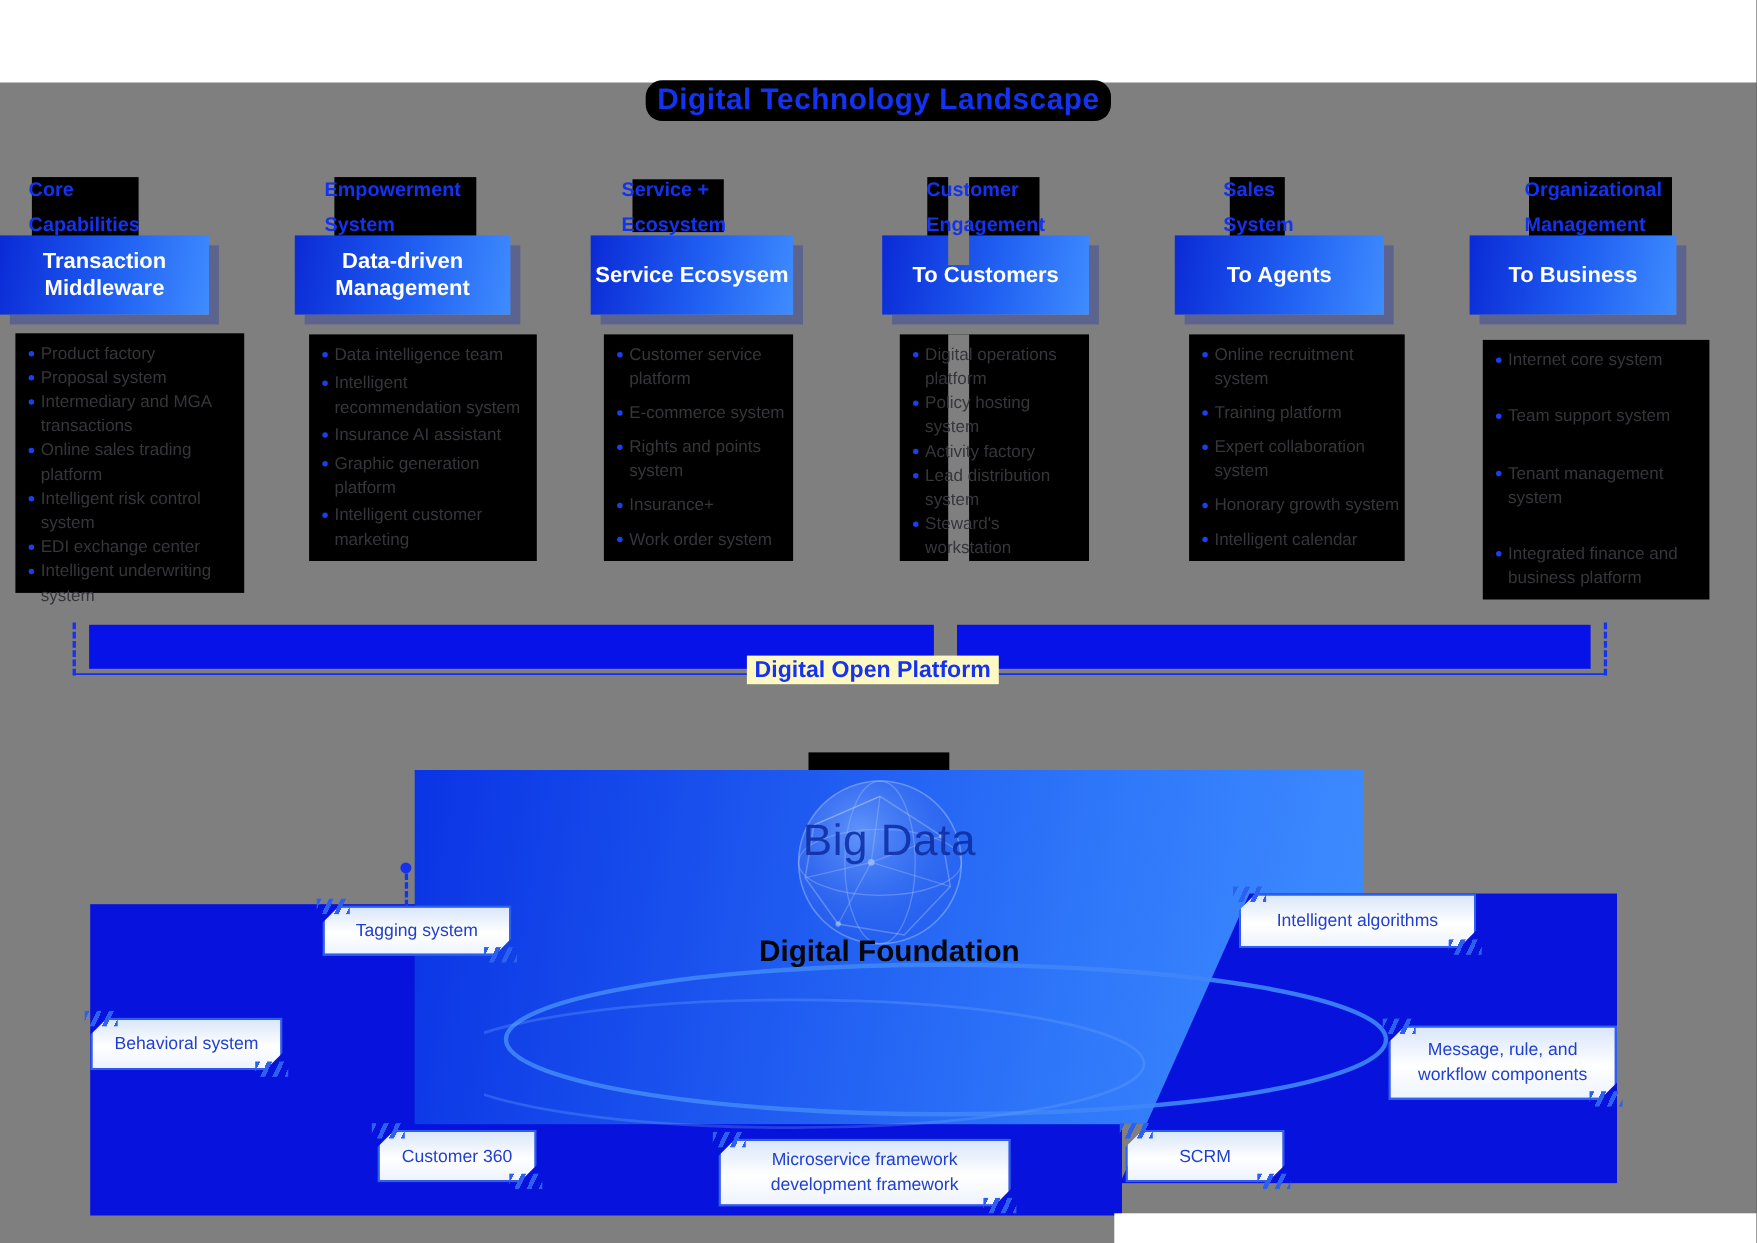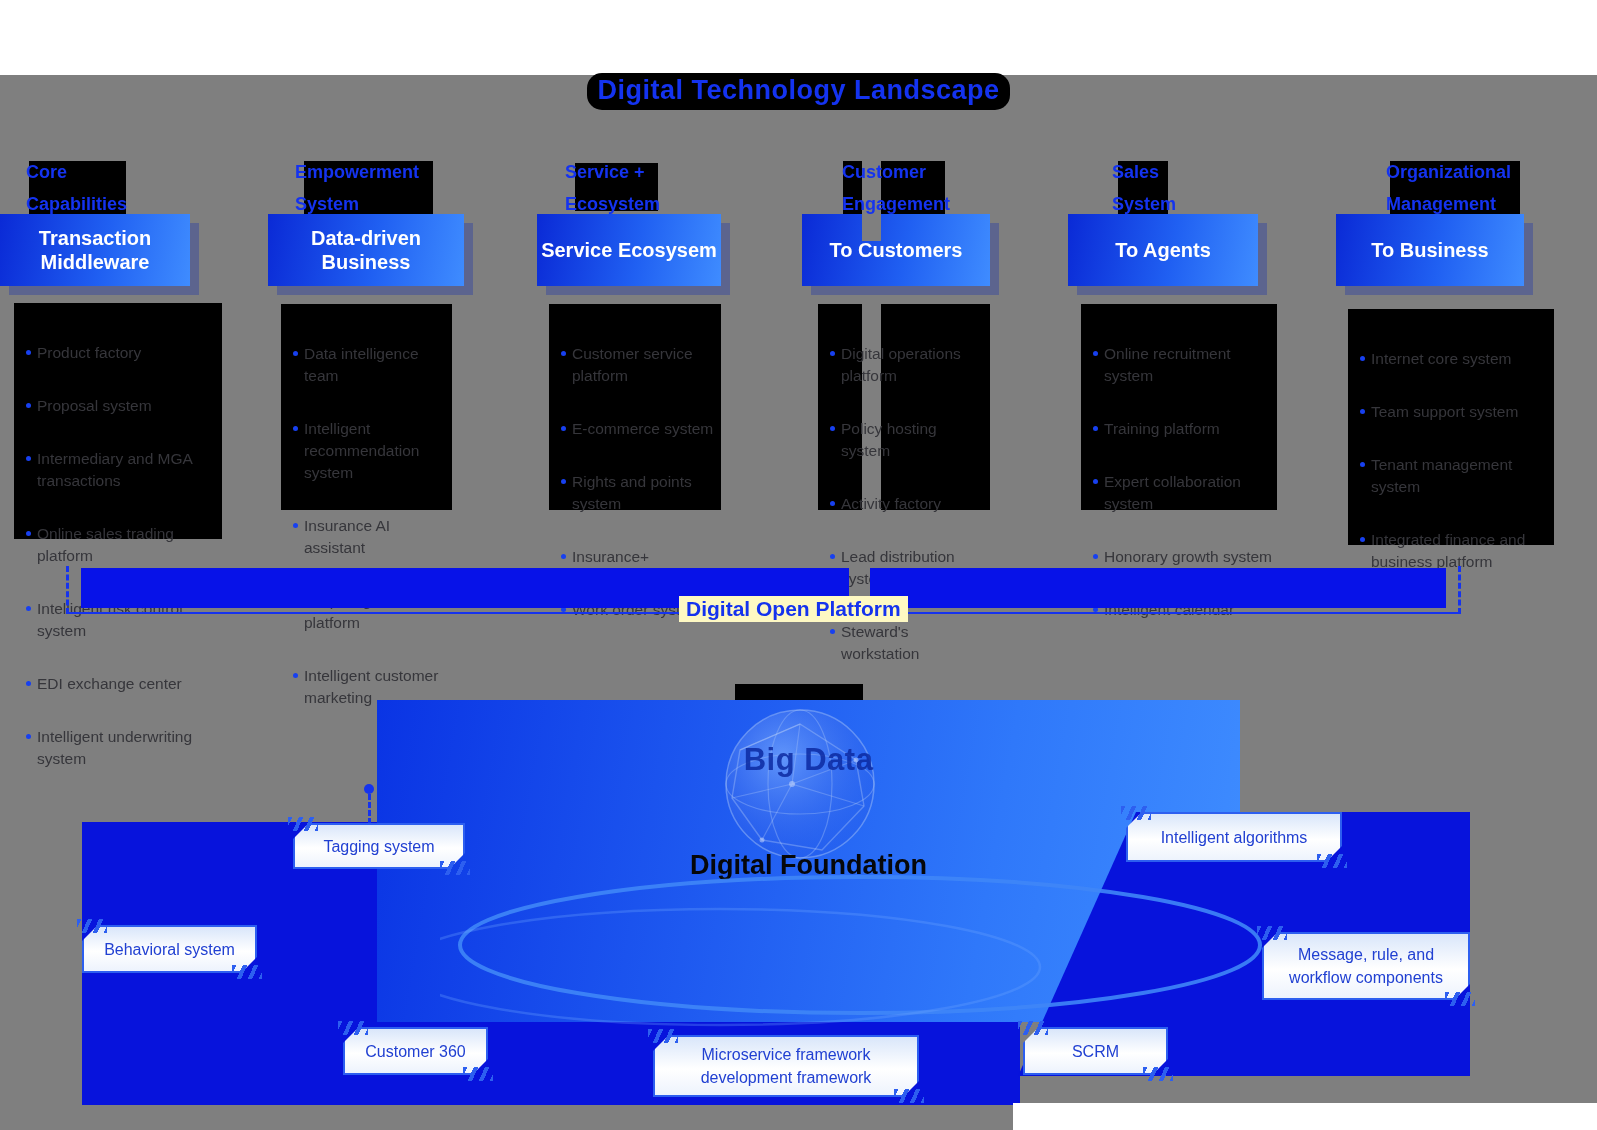--- a/index.html
+++ b/index.html
@@ -7,36 +7,36 @@
   .top-strip{position:absolute;left:0;top:0;width:100%;height:75px;background:#ffffff;}
   .title-row{position:absolute;left:0;top:73px;width:100%;text-align:center;z-index:10;}
   .title{display:inline-block;background:#000000;color:#1433f0;font-size:27px;font-weight:700;padding:2px 10px 4px;letter-spacing:.5px;border-radius:15px;}
 
   .column{position:absolute;inset:0;pointer-events:none;}
   .hdr-black{position:absolute;background:#000000;z-index:1;}
   .col-header{position:absolute;z-index:4;color:#1433f0;font-size:18px;font-weight:700;line-height:32px;white-space:nowrap;}
   .grad-box{position:absolute;top:214px;height:72px;z-index:2;background:linear-gradient(100deg,#0a2ad6 0%,#2060f2 55%,#3f8cff 100%);box-shadow:9px 9px 0 rgba(13,40,180,.30);color:#ffffff;display:flex;align-items:center;justify-content:center;text-align:center;font-size:20px;font-weight:600;line-height:24px;}
   .list-black{position:absolute;background:#000000;z-index:1;}
   .items{list-style:none;margin:0;padding:8px 2px 8px 12px;display:flex;flex-direction:column;justify-content:space-between;height:100%;box-sizing:border-box;position:relative;z-index:2;}
-  .items li{position:relative;padding-left:11px;font-size:15.5px;line-height:22px;color:#36363b;font-weight:500;margin-top:31px;}
+  .items li{position:relative;padding-left:11px;font-size:15.5px;line-height:22px;color:#36363b;font-weight:500;}
   .items li::before{content:"";position:absolute;left:0;top:8px;width:5px;height:5px;border-radius:50%;background:#1740f0;}
   .gray-stripe{position:absolute;background:#7f7f7f;z-index:3;}
 
   .dop{position:absolute;left:66px;top:566px;width:1389px;height:46px;border-left:3px dashed #1533ee;border-right:3px dashed #1533ee;border-bottom:2px solid #1533ee;z-index:5;}
   .dop-bar{position:absolute;top:2px;height:40px;background:#0712e8;}
   .dop-bar-left{left:12px;width:768px;}
   .dop-bar-right{left:801px;width:576px;}
   .dop-label{position:absolute;left:610px;top:30px;background:#fef9c3;color:#1533ee;font-size:21px;font-weight:700;padding:1px 7px;white-space:nowrap;}
 
   .black-tab{position:absolute;left:735px;top:684px;width:128px;height:18px;background:#000000;z-index:1;}
   .plat{position:absolute;background:#0713dc;}
   .plat-left{left:82px;top:822px;width:938px;height:283px;z-index:1;}
   .plat-right{left:1018px;top:812px;width:452px;height:264px;z-index:3;clip-path:polygon(118px 0,100% 0,100% 100%,0 100%);}
   .central{position:absolute;left:377px;top:700px;width:863px;height:322px;z-index:2;background:linear-gradient(100deg,#0a34e4 0%,#2f78fa 70%,#3f8dff 100%);}
-  .bigdata{position:absolute;left:0;right:0;top:42px;text-align:center;font-size:31px;font-weight:700;color:#0c2aa2;opacity:.85;z-index:2;letter-spacing:.5px;}
+  .bigdata{position:absolute;left:0;right:0;top:42px;text-align:center;font-size:40px;font-weight:400;color:#0c2aa2;opacity:.85;z-index:2;letter-spacing:.5px;}
   .fnd-label{position:absolute;left:0;right:0;top:150px;text-align:center;font-size:27px;font-weight:700;color:#06070a;z-index:2;}
   .globe{position:absolute;left:327px;top:2px;z-index:1;}
   .orbit{position:absolute;left:440px;top:855px;z-index:4;pointer-events:none;}
 
   .connector-line{position:absolute;left:368px;top:794px;width:0;height:30px;border-left:3px dashed #1533ee;z-index:5;}
   .connector-dot{position:absolute;left:364px;top:784px;width:10px;height:10px;border-radius:50%;background:#1533ee;z-index:5;}
 
   .chip{position:absolute;z-index:5;}
   .chip-body{position:absolute;inset:0;background:linear-gradient(180deg,#d9e6fa 0%,#ffffff 55%,#edf3fd 100%);border:2px solid #2d5ff0;box-sizing:border-box;clip-path:polygon(16px 0,100% 0,100% calc(100% - 16px),calc(100% - 16px) 100%,0 100%,0 16px);display:flex;align-items:center;justify-content:center;text-align:center;color:#2140d2;font-size:16px;font-weight:400;line-height:23px;padding:0 6px;}
   .deco{position:absolute;width:30px;height:14px;background:repeating-linear-gradient(115deg,#2d5ff0 0 4px,transparent 4px 10px);z-index:6;}
@@ -76,23 +76,23 @@
     </div>
   </div>
 
   <div class="column">
     <div class="hdr-black" style="left:304px;top:161px;width:129px;height:55px;"></div>
     <div class="col-header" style="left:295px;top:156px;">
       <div>Empowerment</div>
       <div>System</div>
     </div>
     <div class="grad-box" style="left:268px;width:196px;">
-      <span>Data-driven Business</span>
-    </div>
-    <div class="list-black" style="left:281px;top:304px;width:171px;height:206px;">
+      <span>Data-driven Management</span>
+    </div>
+    <div class="list-black" style="left:281px;top:304px;width:207px;height:206px;">
       <ul class="items">
         <li>Data intelligence team</li>
         <li>Intelligent recommendation system</li>
         <li>Insurance AI assistant</li>
         <li>Graphic generation platform</li>
         <li>Intelligent customer marketing</li>
       </ul>
     </div>
   </div>
 

